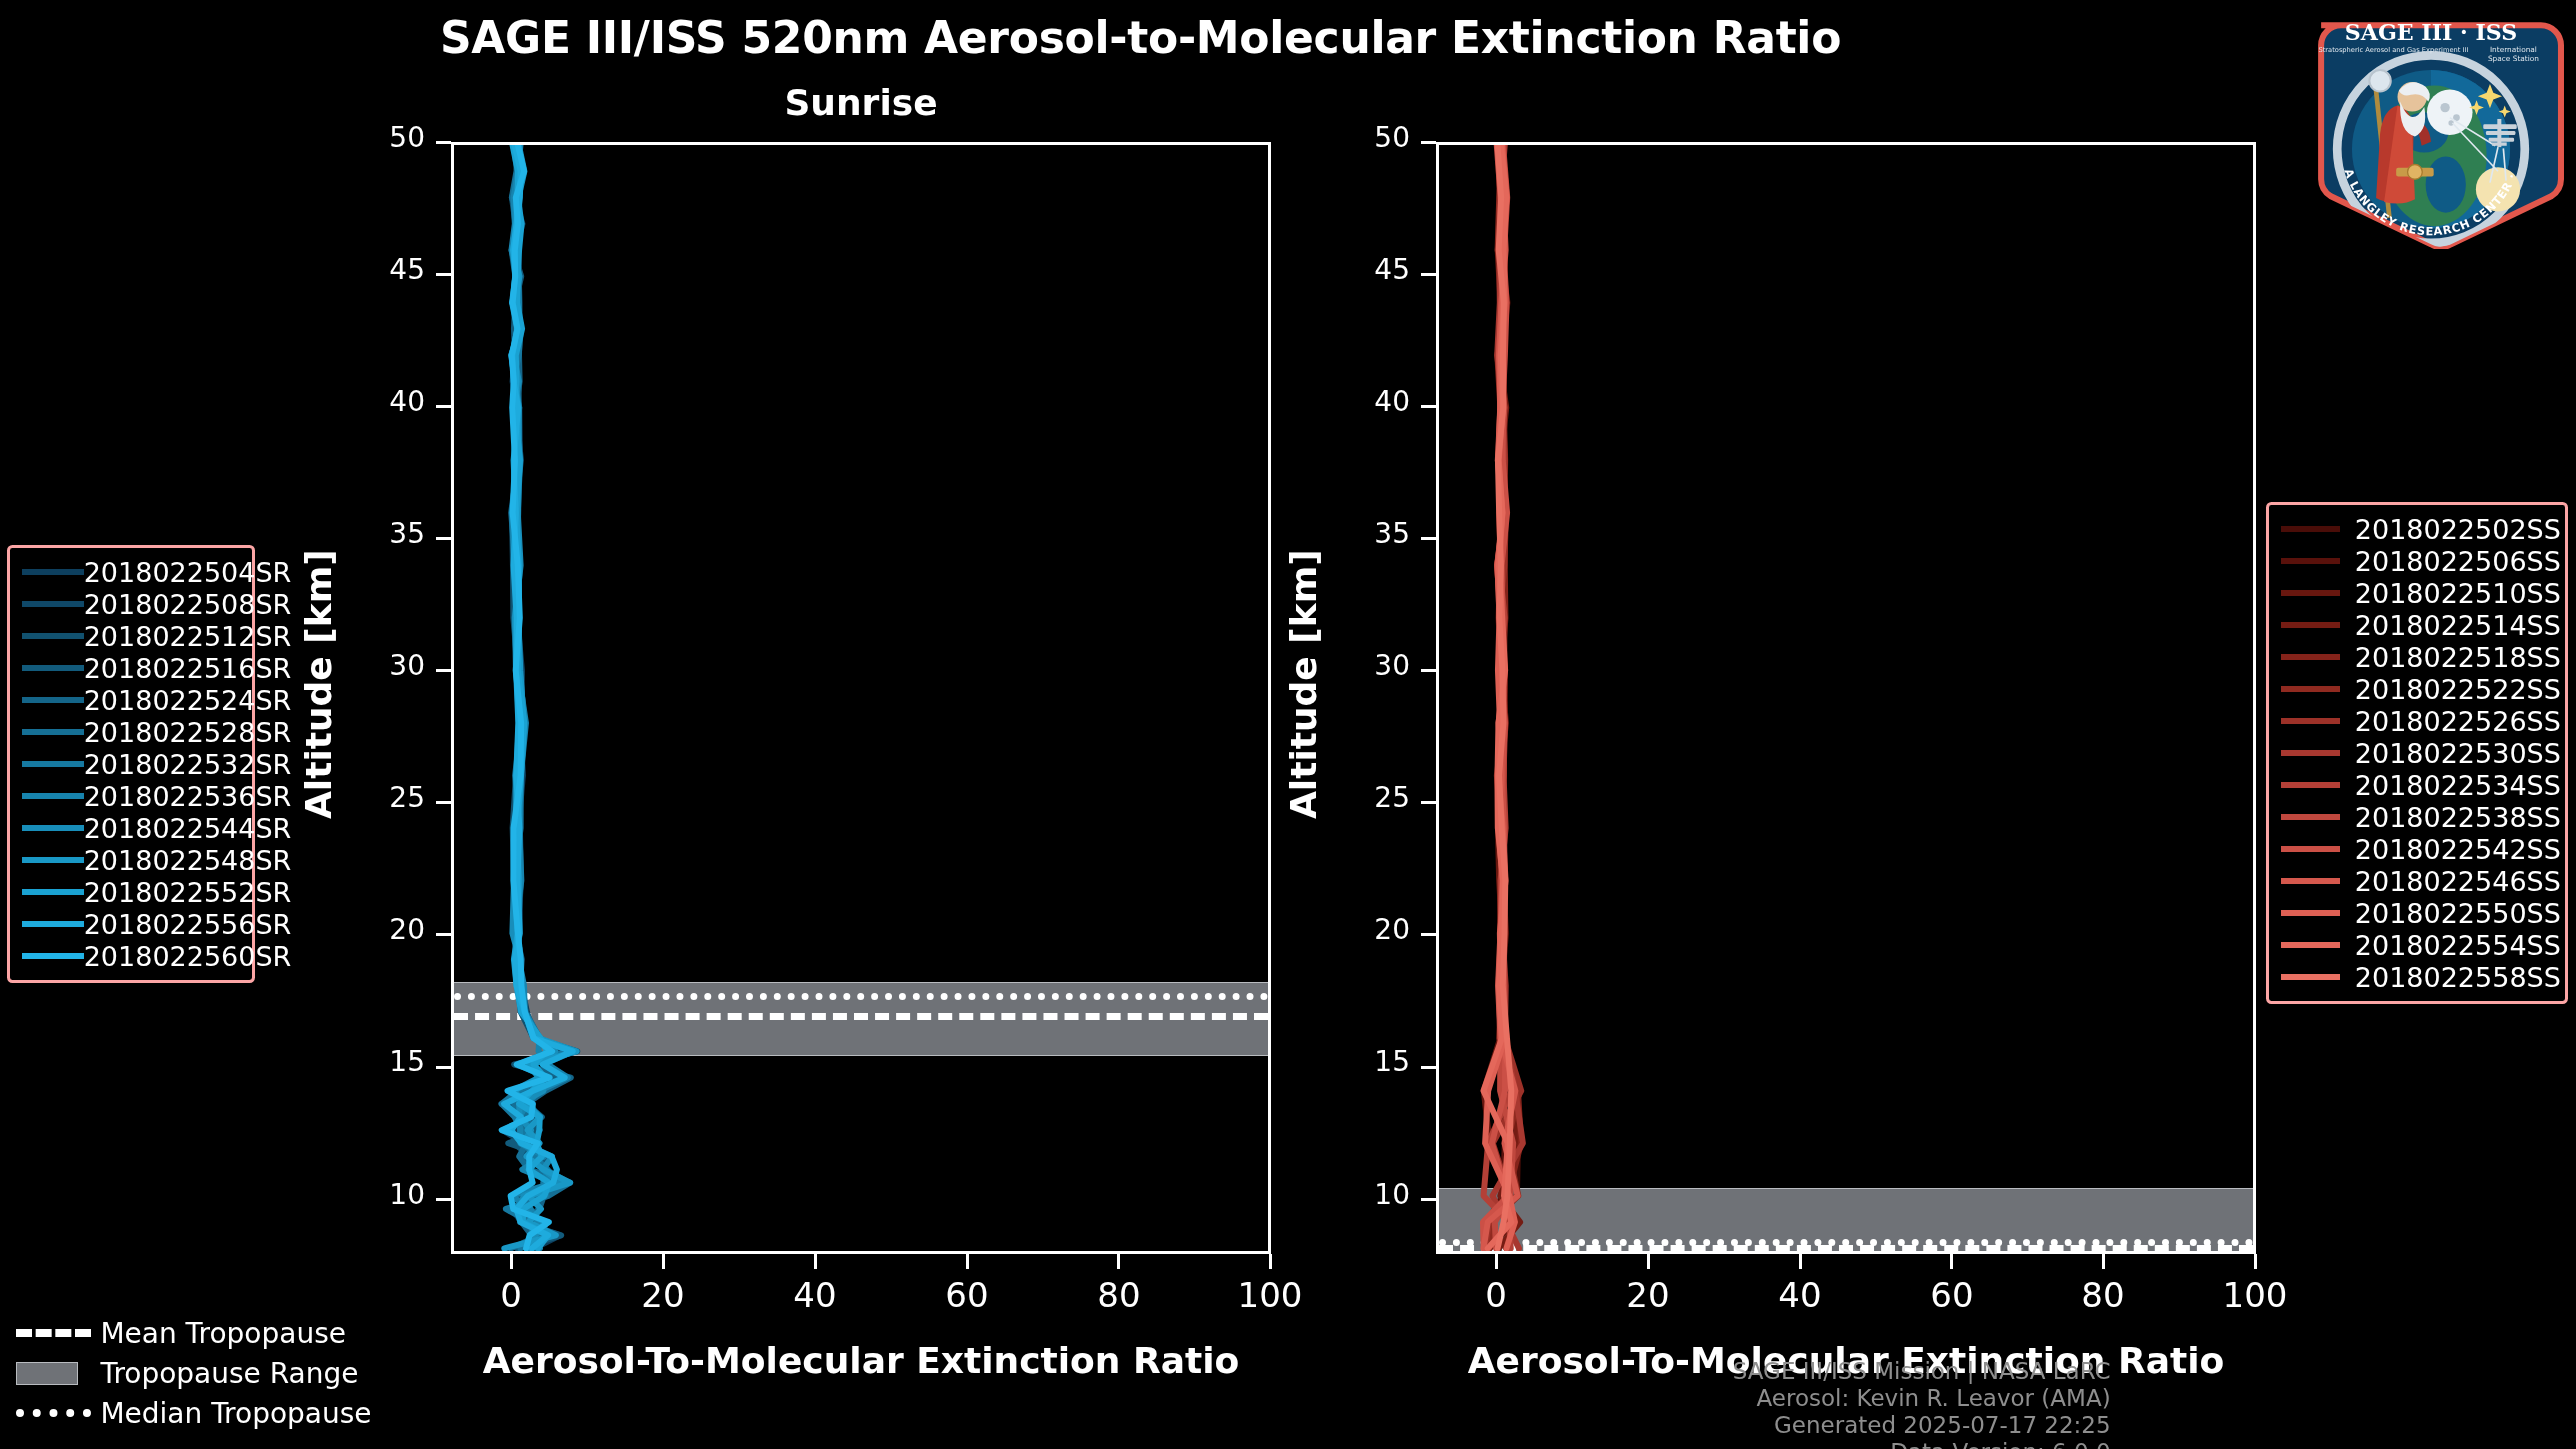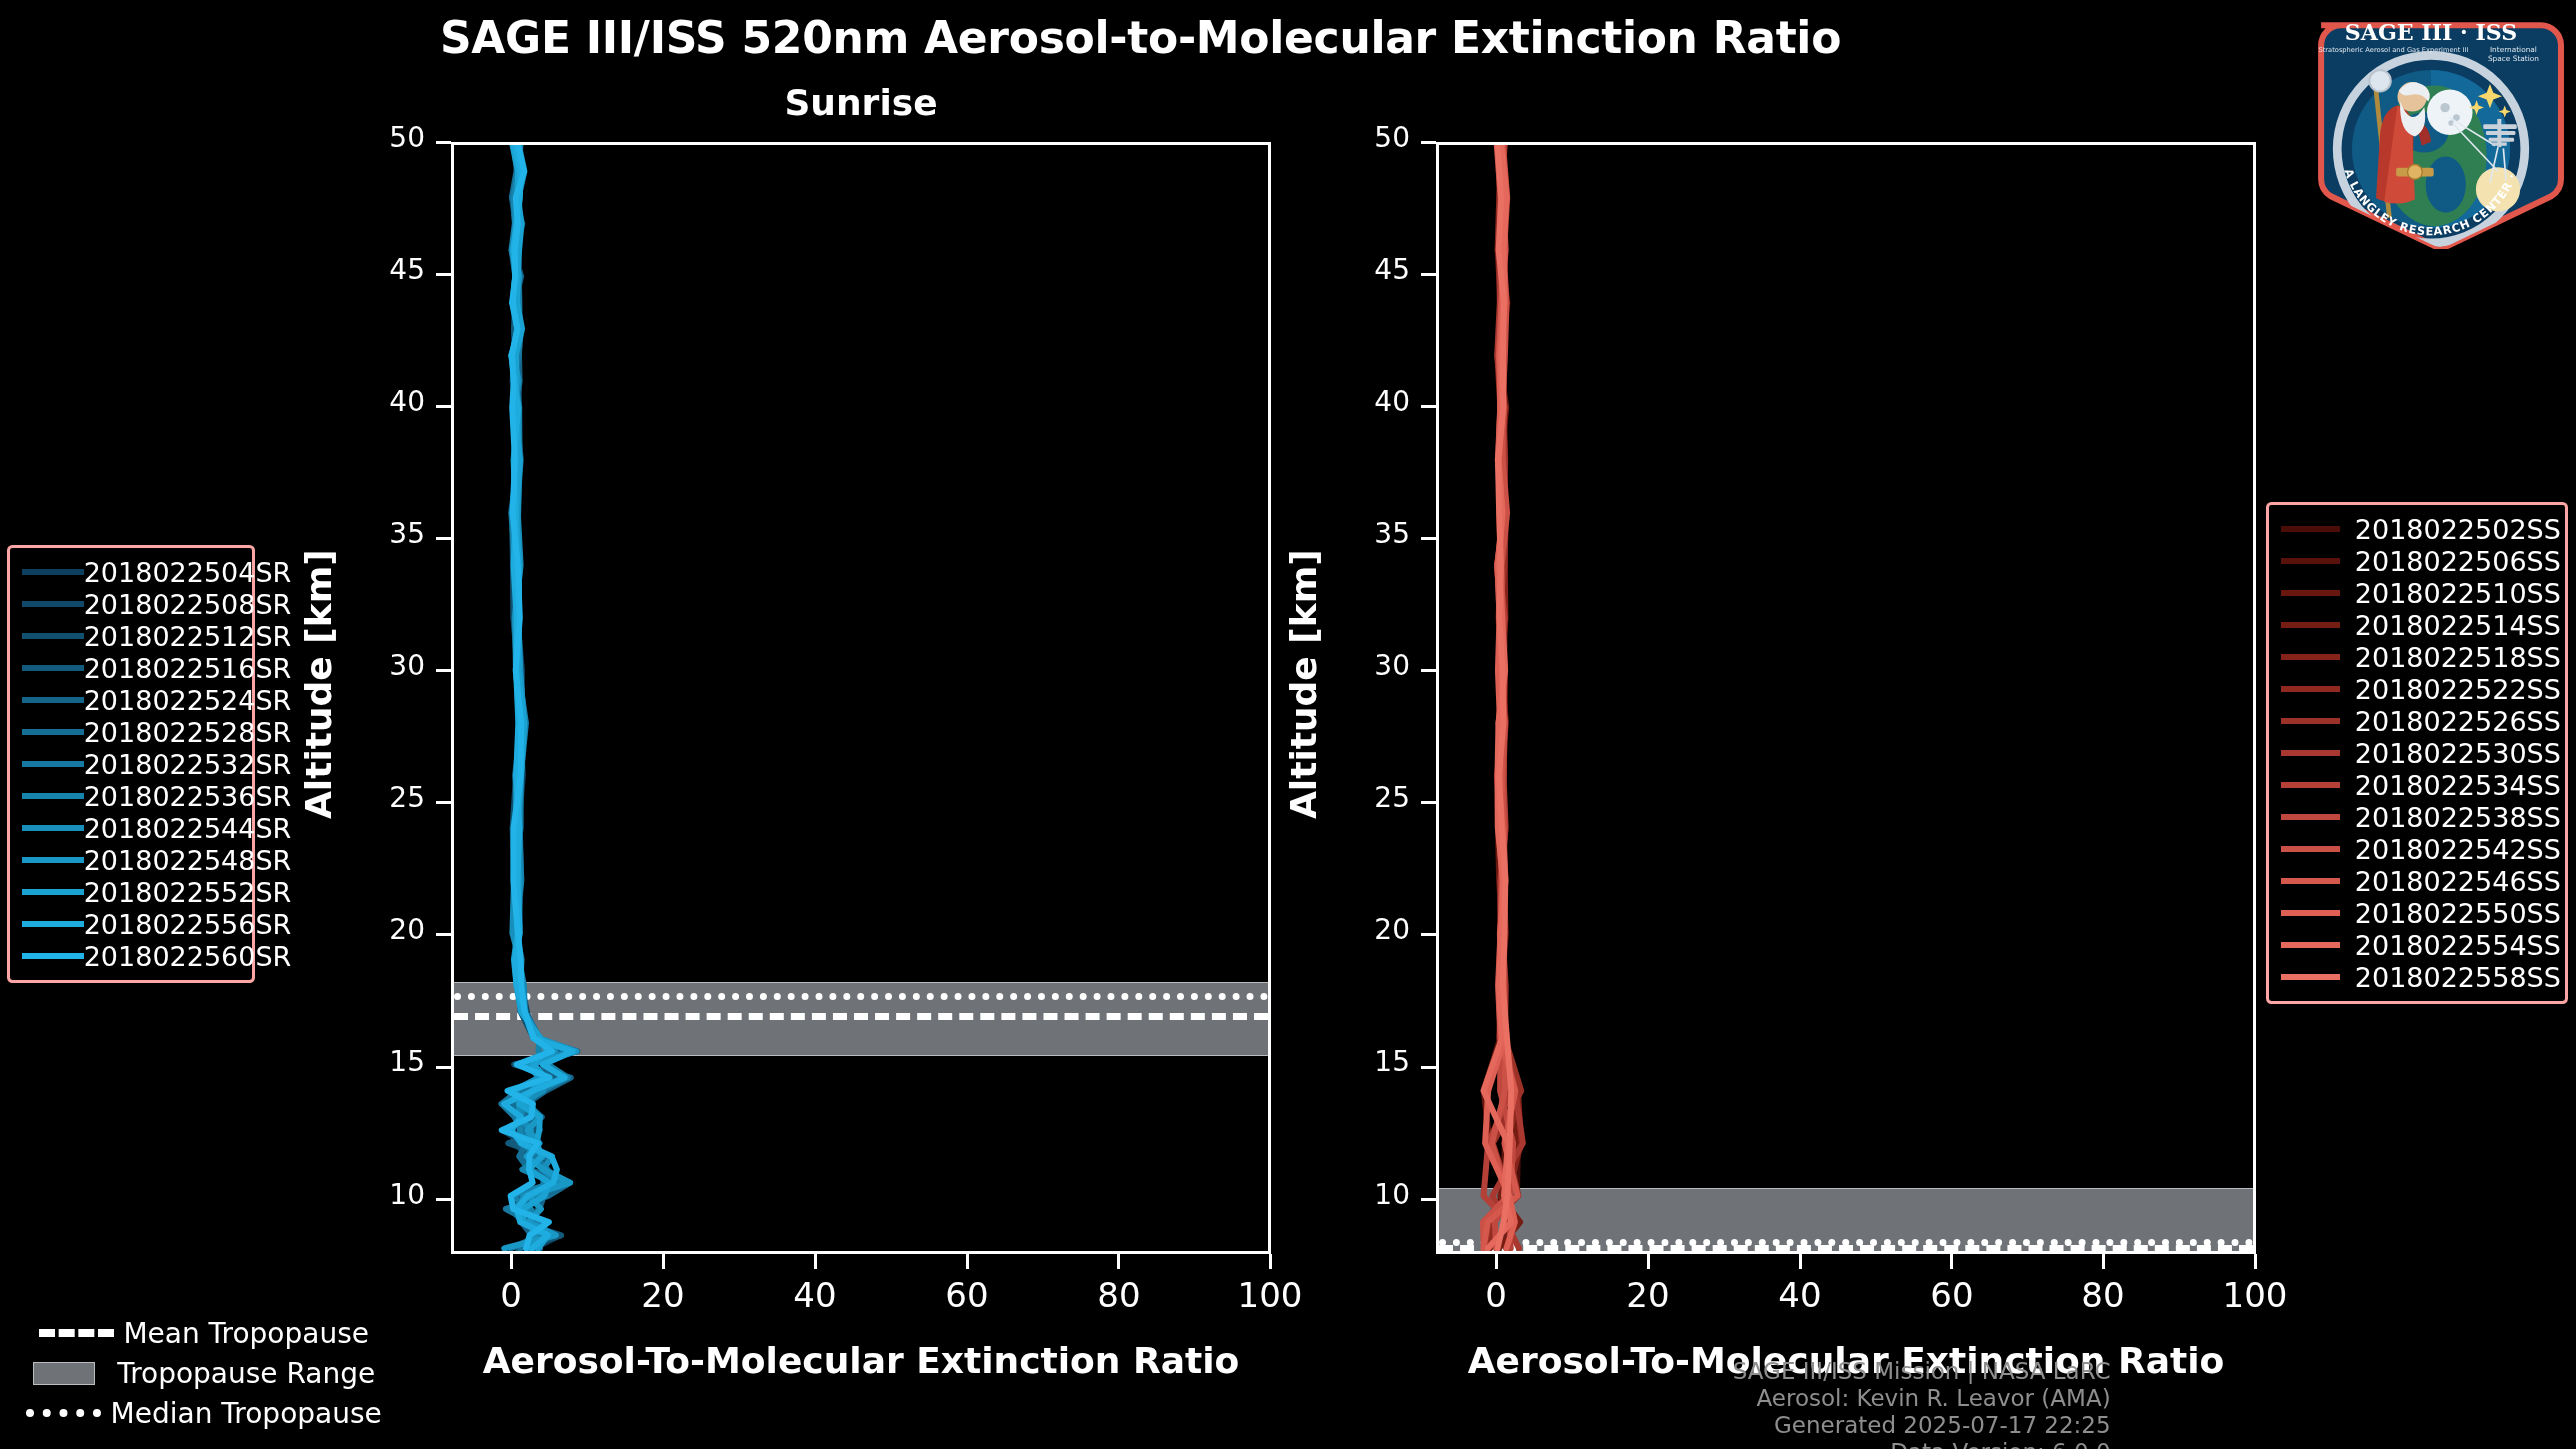--- a/index.html
+++ b/index.html
@@ -100,21 +100,21 @@
   .legend-swatch { width: 62px; height: 5.4px; flex: 0 0 62px; }
   #legend-sunset .legend-swatch { width: 59px; flex: 0 0 59px; }
   .legend-text {
     font-size: 27px; color: #ffffff;
     font-family: "DejaVu Sans", sans-serif; white-space: nowrap;
   }
   #legend-sunset .legend-text { margin-left: 14.8px; }
 
   
   #tropo-key { position: absolute; left: 16px; top: 1313px; width: 376px; }
-  .key-row { display: flex; align-items: center; height: 40px; justify-content: center; }
+  .key-row { display: flex; align-items: center; height: 40px; }
   .key-glyph { width: 75px; flex: 0 0 75px; display: flex; align-items: center; }
   .key-dash { width: 75px; height: 0; border-top: 8px dashed #ffffff; }
   .key-dot  { width: 75px; height: 0; border-top: 8px dotted #ffffff; }
   .key-patch { width: 62px; height: 23px; background: #6f7277; border: 1.3px solid #b9bcc0; }
   .key-text { margin-left: 9.4px; font-size: 28px; color: #ffffff; white-space: nowrap; }
 
   
   #footer {
     position: absolute; right: 9.4px; top: 1358px;
     text-align: right; color: #8e8e8e; font-size: 23px; line-height: 1.18;

